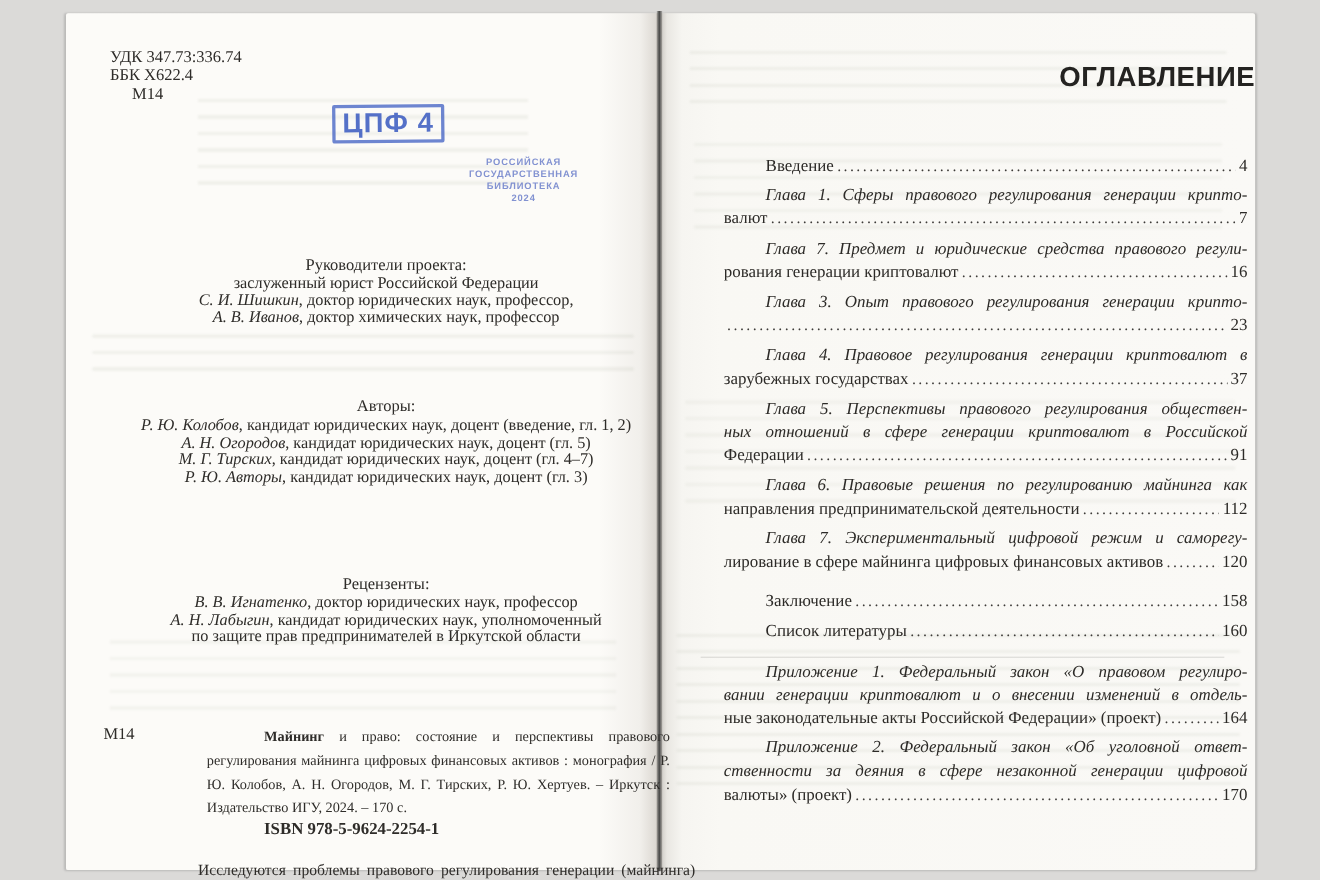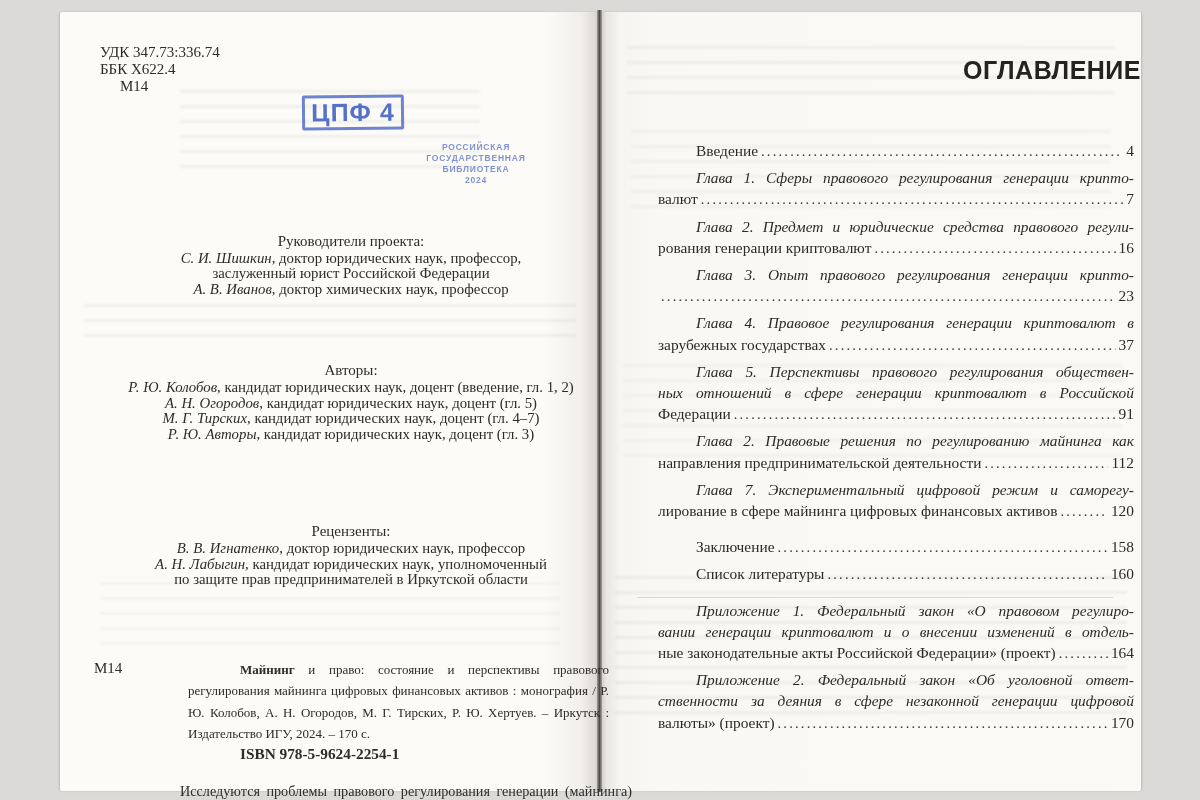--- a/index.html
+++ b/index.html
@@ -97,22 +97,22 @@
     <div class="stamp-lib txt" id="lib-stamp">
         <div>РОССИЙСКАЯ</div>
         <div>ГОСУДАРСТВЕННАЯ</div>
         <div>БИБЛИОТЕКА</div>
         <div>2024</div>
       </div>
 
     <div class="group g-leads txt">
       <div class="g-head">Руководители проекта:</div>
       <div id="leads-lines">
+          <div>заслуженный юрист Российской Федерации</div>
           <div><i>С. И. Шишкин</i>, доктор юридических наук, профессор,</div>
-          <div>заслуженный юрист Российской Федерации</div>
           <div><i>А. В. Иванов</i>, доктор химических наук, профессор</div>
         </div>
     </div>
 
     <div class="group g-authors txt">
       <div class="g-head">Авторы:</div>
       <div id="authors-lines">
           <div><i>Р. Ю. Колобов</i>, кандидат юридических наук, доцент (введение, гл. 1, 2)</div>
           <div><i>А. Н. Огородов</i>, кандидат юридических наук, доцент (гл. 5)</div>
           <div><i>М. Г. Тирских</i>, кандидат юридических наук, доцент (гл. 4–7)</div>
@@ -162,21 +162,21 @@
         </div>
         <div class="toc-entry">
           <div class="toc-mid toc-first">Глава 1. Сферы правового регулирования генерации крипто-</div>
           <div class="toc-last">
             <span class="toc-text">валют</span>
             <span class="dots"></span>
             <span class="toc-page">7</span>
           </div>
         </div>
         <div class="toc-entry">
-          <div class="toc-mid toc-first">Глава 2. Предмет и юридические средства правового регули-</div>
+          <div class="toc-mid toc-first">Глава 7. Предмет и юридические средства правового регули-</div>
           <div class="toc-last">
             <span class="toc-text">рования генерации криптовалют</span>
             <span class="dots"></span>
             <span class="toc-page">16</span>
           </div>
         </div>
         <div class="toc-entry">
           <div class="toc-mid toc-first">Глава 3. Опыт правового регулирования генерации крипто-</div>
           <div class="toc-last">
             <span class="dots"></span>
@@ -194,21 +194,21 @@
         <div class="toc-entry">
           <div class="toc-mid toc-first">Глава 5. Перспективы правового регулирования обществен-</div>
           <div class="toc-mid">ных отношений в сфере генерации криптовалют в Российской</div>
           <div class="toc-last">
             <span class="toc-text">Федерации</span>
             <span class="dots"></span>
             <span class="toc-page">91</span>
           </div>
         </div>
         <div class="toc-entry">
-          <div class="toc-mid toc-first">Глава 2. Правовые решения по регулированию майнинга как</div>
+          <div class="toc-mid toc-first">Глава 6. Правовые решения по регулированию майнинга как</div>
           <div class="toc-last">
             <span class="toc-text">направления предпринимательской деятельности</span>
             <span class="dots"></span>
             <span class="toc-page">112</span>
           </div>
         </div>
         <div class="toc-entry">
           <div class="toc-mid toc-first">Глава 7. Экспериментальный цифровой режим и саморегу-</div>
           <div class="toc-last">
             <span class="toc-text">лирование в сфере майнинга цифровых финансовых активов</span>

